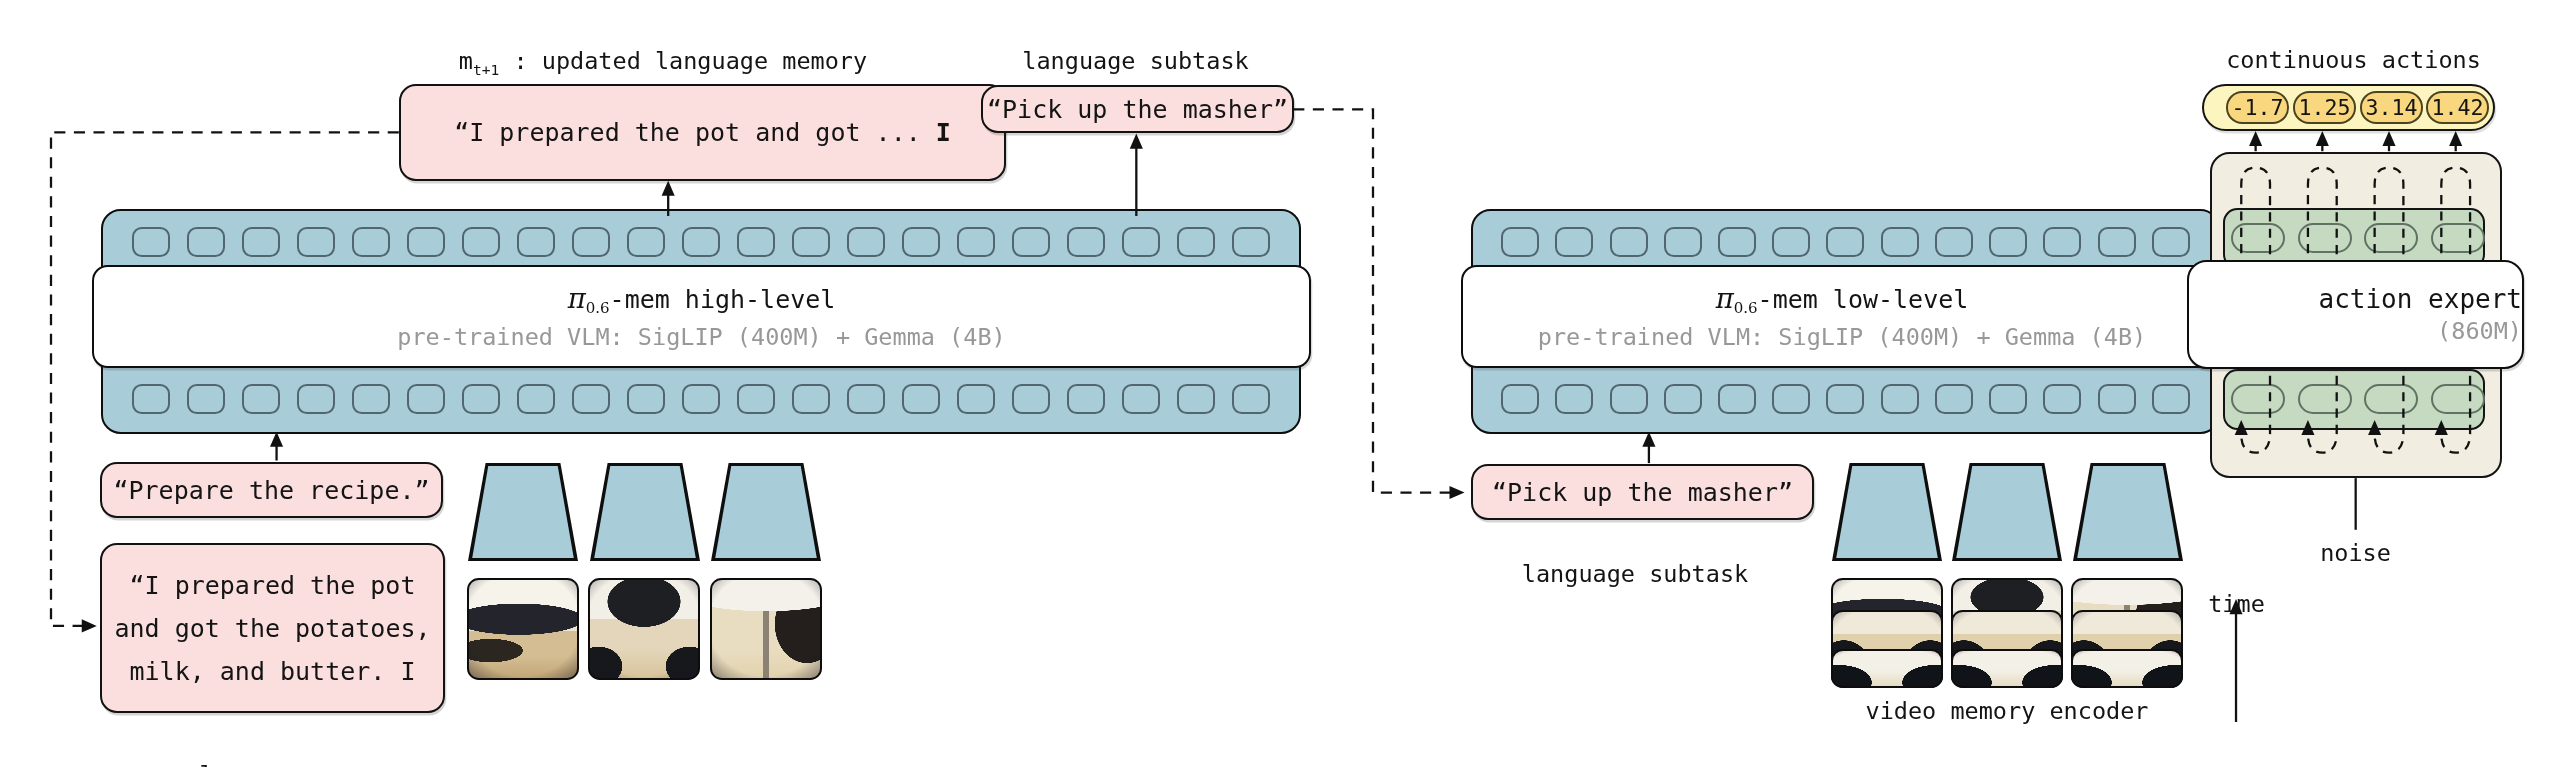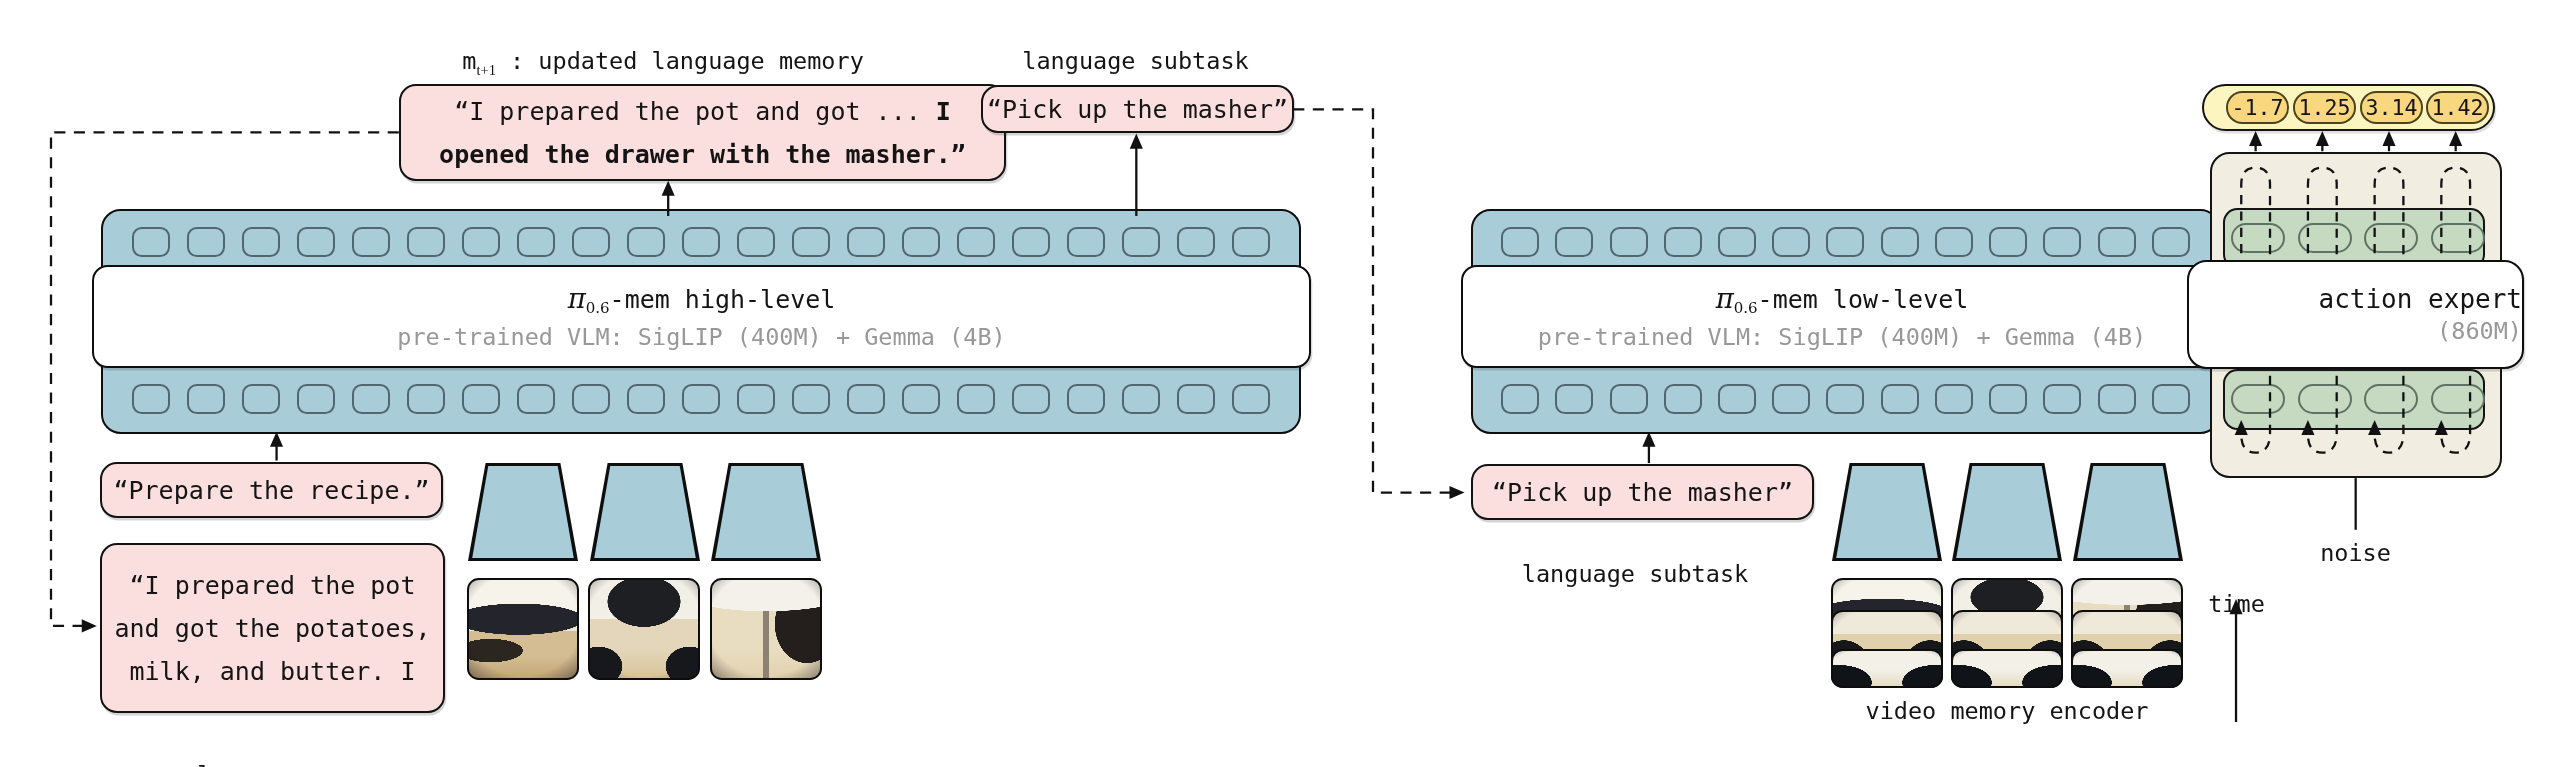--- a/index.html
+++ b/index.html
@@ -21,21 +21,21 @@
 
   
   .pink{position:absolute;background:#fbdfdf;border:2.6px solid #121212;border-radius:17px;
         display:flex;flex-direction:column;justify-content:center;align-items:center;
         font-size:25px;box-shadow:1.3px 2.6px 0 rgba(40,40,40,.2);box-sizing:border-box;text-align:center;}
   .pink .ln{line-height:43px;white-space:nowrap;}
   b{font-weight:bold;}
 
   
   .lbl{position:absolute;font-size:23.5px;text-align:center;white-space:nowrap;}
-  sub{font-size:0.62em;font-family:Liberation Serif, serif;}
+  sub{font-size:0.62em;}
 
   
   .trap{position:absolute;width:110px;height:98px;background:#0e0e0e;
         clip-path:polygon(16% 0%,84% 0%,100% 100%,0% 100%);}
   .trap::after{content:"";position:absolute;inset:2.6px 3.3px 2.6px 3.3px;background:#a9ccd9;
         clip-path:polygon(16.5% 0%,83.5% 0%,99.2% 100%,0.8% 100%);}
 
   
   .ph{position:absolute;width:112px;border:2.6px solid #0d0d0d;border-radius:11.8px;box-sizing:border-box;
       overflow:hidden;background:#e6dfd2;}
@@ -197,21 +197,20 @@
     <div class="band-sub">pre-trained VLM: SigLIP (400M) + Gemma (4B)</div>
   </div>
 
   <div class="band" style="left:1461px;top:265px;width:758px;height:99px;">
     <div class="band-title"><span class="pi">π</span><span class="pisub">0.6</span><span>-mem low-level</span></div>
     <div class="band-sub">pre-trained VLM: SigLIP (400M) + Gemma (4B)</div>
   </div>
 
   <div class="pink" style="left:399px;top:84px;width:607px;height:97px;">
     <div class="ln"><span>“I prepared the pot and got ... </span><b>I</b></div>
-    <div class="ln"><b>opened the drawer with the masher.”</b></div>
   </div>
 
   <div class="pink" style="left:981px;top:85px;width:313px;height:48px;">
     <div class="ln">“Pick up the masher”</div>
   </div>
 
   <div class="pink" style="left:100px;top:462px;width:343px;height:56px;">
     <div class="ln">“Prepare the recipe.”</div>
   </div>
 
@@ -276,20 +275,21 @@
   <div class="lbl" style="left:369px;top:47px;width:588px;"><span>m</span><sub>t+1</sub><span> : updated language memory</span></div>
 
   <div class="lbl" style="left:972px;top:47px;width:327px;">language subtask</div>
 
   <div class="lbl" style="left:103px;top:718px;width:340px;margin-top:43px;"><span>m</span><sub>t</sub><span> : language memory</span></div>
 
   <div class="lbl" style="left:1465px;top:560px;width:340px;">language subtask</div>
 
   <div class="lbl" style="left:1850px;top:697px;width:314px;">video memory encoder</div>
 
+  <div class="lbl" style="left:2190px;top:46px;width:327px;">continuous actions</div>
 
   <div class="lbl" style="left:2290px;top:539px;width:131px;">noise</div>
 
   <div class="lbl" style="left:2171px;top:590px;width:131px;">time</div>
 
   <svg class="wires" viewBox="0 0 3940 1174" width="2576" height="768">
     <defs>
       <marker id="ah2" markerUnits="userSpaceOnUse" markerWidth="26" markerHeight="26" refX="12" refY="12" orient="auto">
         <path d="M1 2 L24 12 L1 22 Z" fill="#111"></path>
       </marker>

